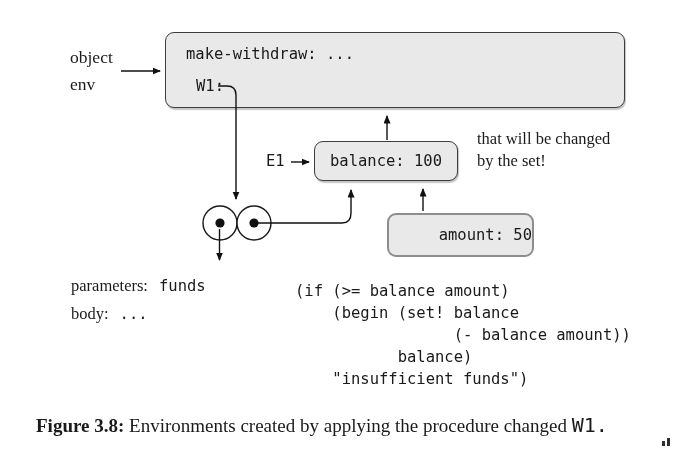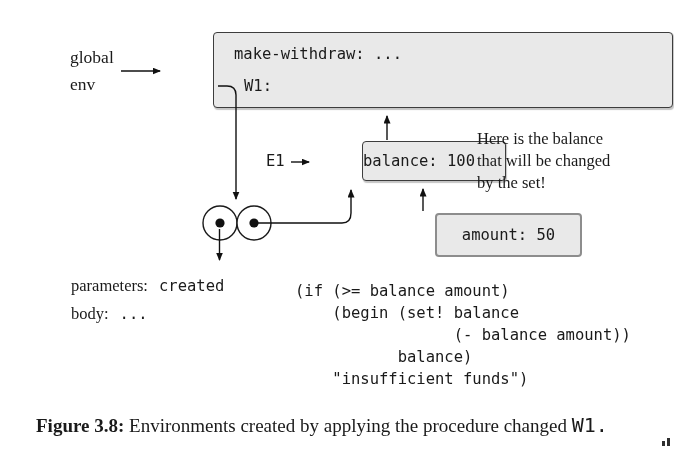--- a/index.html
+++ b/index.html
@@ -6,31 +6,31 @@
   .canvas{
     position:relative;width:674px;height:450px;background:#ffffff;
     font-family:"Liberation Serif",serif;color:#1a1a1a;overflow:hidden;
   }
   .mono{font-family:"DejaVu Sans Mono",monospace;}
   .abs{position:absolute;}
 
   
   .env-box{
     position:absolute;background:#e9e9e9;border:1.6px solid #3d3d3d;
-    border-radius:4px;box-shadow:1px 1.5px 1px rgba(90,90,90,.35);margin-left:48px;
+    border-radius:9px;box-shadow:1px 1.5px 1px rgba(90,90,90,.35);
   }
   .global-box{left:165px;top:32px;width:458px;height:74px;}
   .global-box .bind1{position:absolute;left:20px;top:12px;font-size:15.5px;}
   .global-box .bind2{position:absolute;left:30px;top:44px;font-size:15.5px;}
 
   .balance-box{left:314px;top:141px;width:142px;height:38px;
-    display:flex;align-items:center;justify-content:flex-start;font-size:15.5px;}
+    display:flex;align-items:center;justify-content:center;font-size:15.5px;}
   .amount-box{left:387px;top:213px;width:143px;height:40px;
     border:2.5px solid #8d8d8d;box-shadow:none;
-    display:flex;align-items:center;justify-content:center;font-size:15.5px;}
+    display:flex;align-items:center;justify-content:flex-end;font-size:15.5px;}
 
   
   .global-label{left:70px;top:44px;font-size:17.5px;line-height:27px;}
   .e1-label{left:266px;top:152px;font-size:15.5px;}
   .annotation{left:477px;top:128px;font-size:16.5px;line-height:22px;}
   .proc-text{left:71px;top:272px;font-size:16.5px;line-height:28px;}
   .proc-text .mono{font-size:15.5px;margin-left:11px;}
   .code-block{
     left:287px;top:272px;margin:8px;font-size:15.5px;line-height:22px;
     white-space:pre;font-family:"DejaVu Sans Mono",monospace;
@@ -46,42 +46,41 @@
 <body>
 
 <div class="canvas">
 
   <div class="env-box global-box">
     <span class="mono bind1">make-withdraw: ...</span>
     <span class="mono bind2">W1:</span>
   </div>
 
   <div class="abs global-label">
-    <div>global</div>
+    <div>object</div>
     <div>env</div>
   </div>
 
   <div class="env-box balance-box mono">
     <span>balance: 100</span>
   </div>
   <span class="abs mono e1-label">E1</span>
 
   <div class="env-box amount-box mono">
     <span>amount: 50</span>
   </div>
 
   <div class="abs annotation">
-    <div>Here is the balance</div>
     <div>that will be changed</div>
     <div>by the set!</div>
   </div>
 
   <div class="abs proc-text">
     <div>
-      <span>parameters:</span><span class="mono">created</span>
+      <span>parameters:</span><span class="mono">funds</span>
     </div>
     <div>
       <span>body:</span><span class="mono">...</span>
     </div>
   </div>
 
   <pre class="abs code-block">(if (&gt;= balance amount)
     (begin (set! balance
                  (- balance amount))
            balance)

